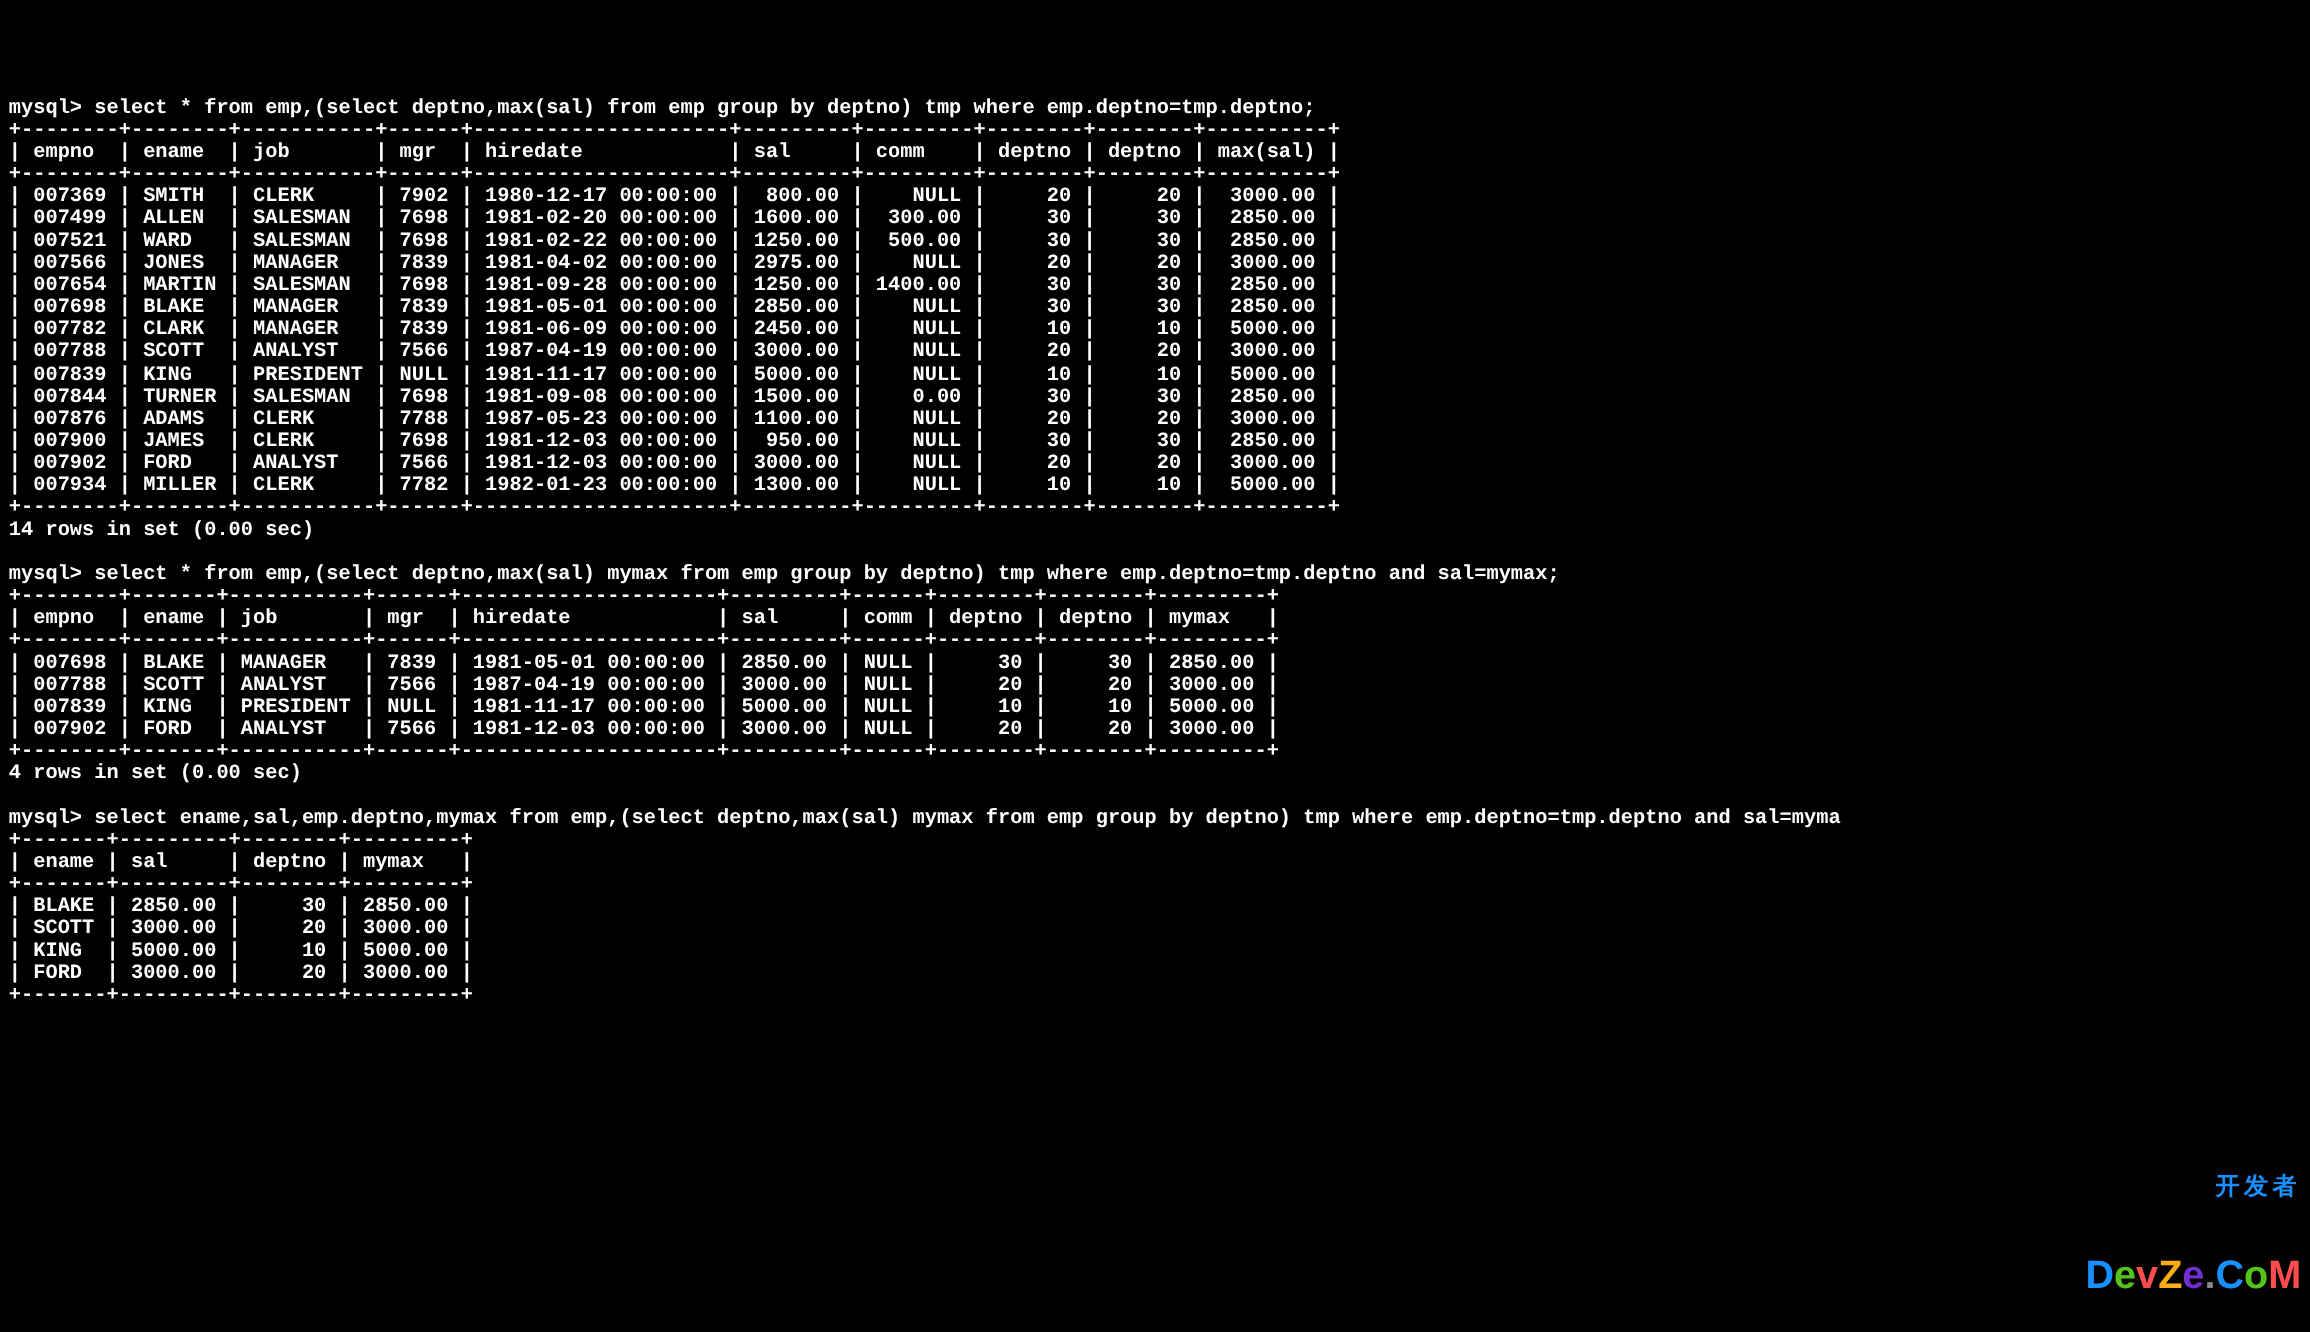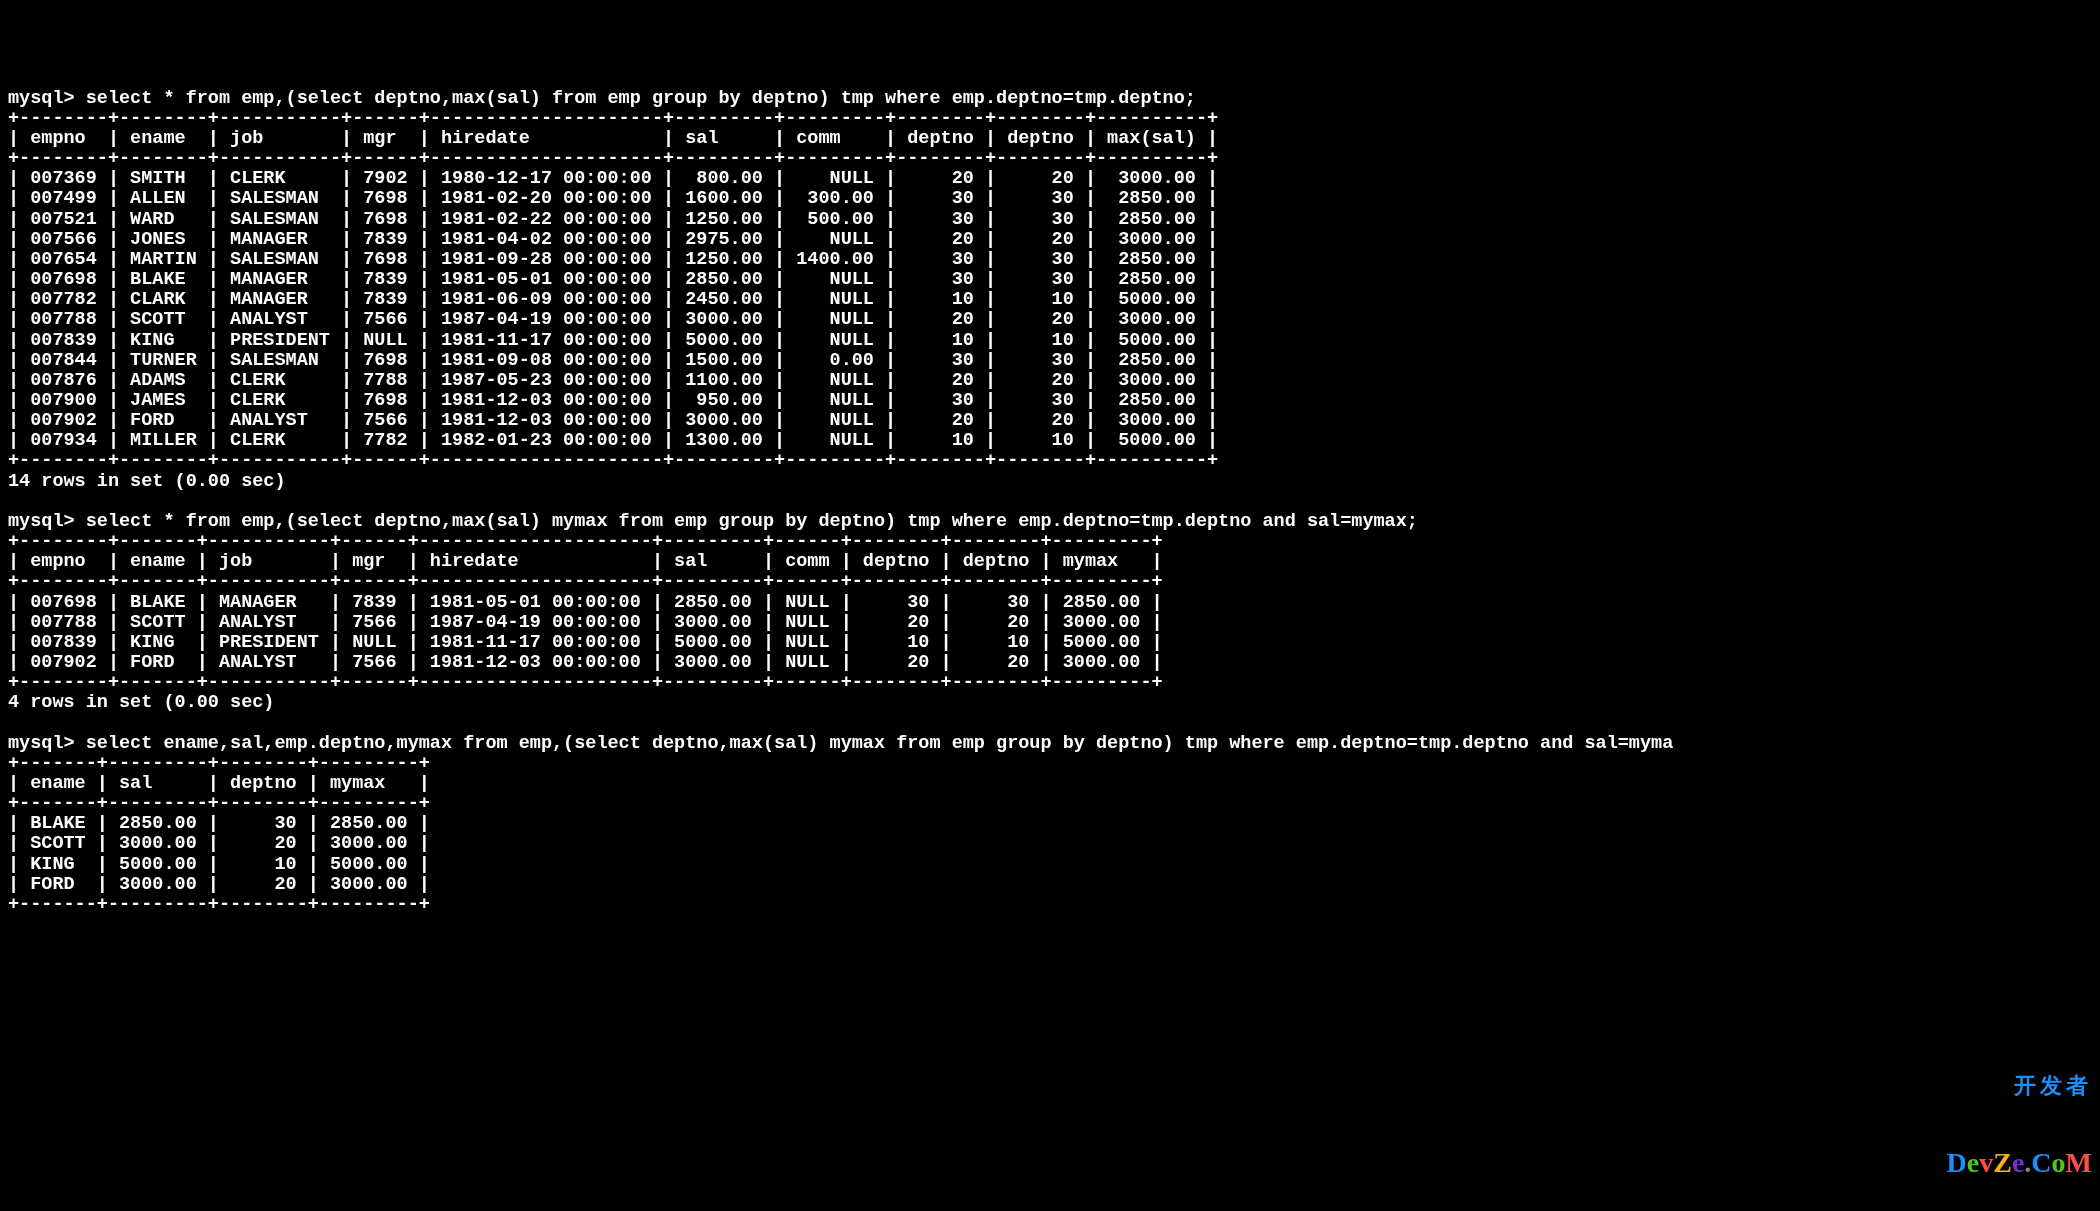--- a/index.html
+++ b/index.html
@@ -22,34 +22,34 @@
       font-weight: bold;
     }
     .terminal-content {
       white-space: pre;
     }
     .watermark {
       position: absolute;
       bottom: 8px;
       right: 8px;
       text-align: right;
-      font-family: Liberation Serif, serif;
+      font-family: Liberation Sans, sans-serif;
       font-weight: bold;
       font-size: 26px;
       line-height: 1.0;
       pointer-events: none;
       margin-left: 24px;
     }
     .watermark .wm-top {
       color: #1890ff;
       font-size: 22px;
       letter-spacing: 4px;
     }
     .watermark .wm-bottom {
-      font-size: 28px;
+      font-size: 36px;
     }
     .watermark .wm-bottom .wm-d { color: #1890ff; }
     .watermark .wm-bottom .wm-e { color: #52c41a; }
     .watermark .wm-bottom .wm-v { color: #ff4d4f; }
     .watermark .wm-bottom .wm-z { color: #faad14; }
     .watermark .wm-bottom .wm-e2 { color: #722ed1; }
     .watermark .wm-bottom .wm-dot { color: #888888; }
     .watermark .wm-bottom .wm-c { color: #1890ff; }
     .watermark .wm-bottom .wm-o { color: #52c41a; }
     .watermark .wm-bottom .wm-m { color: #ff4d4f; }

